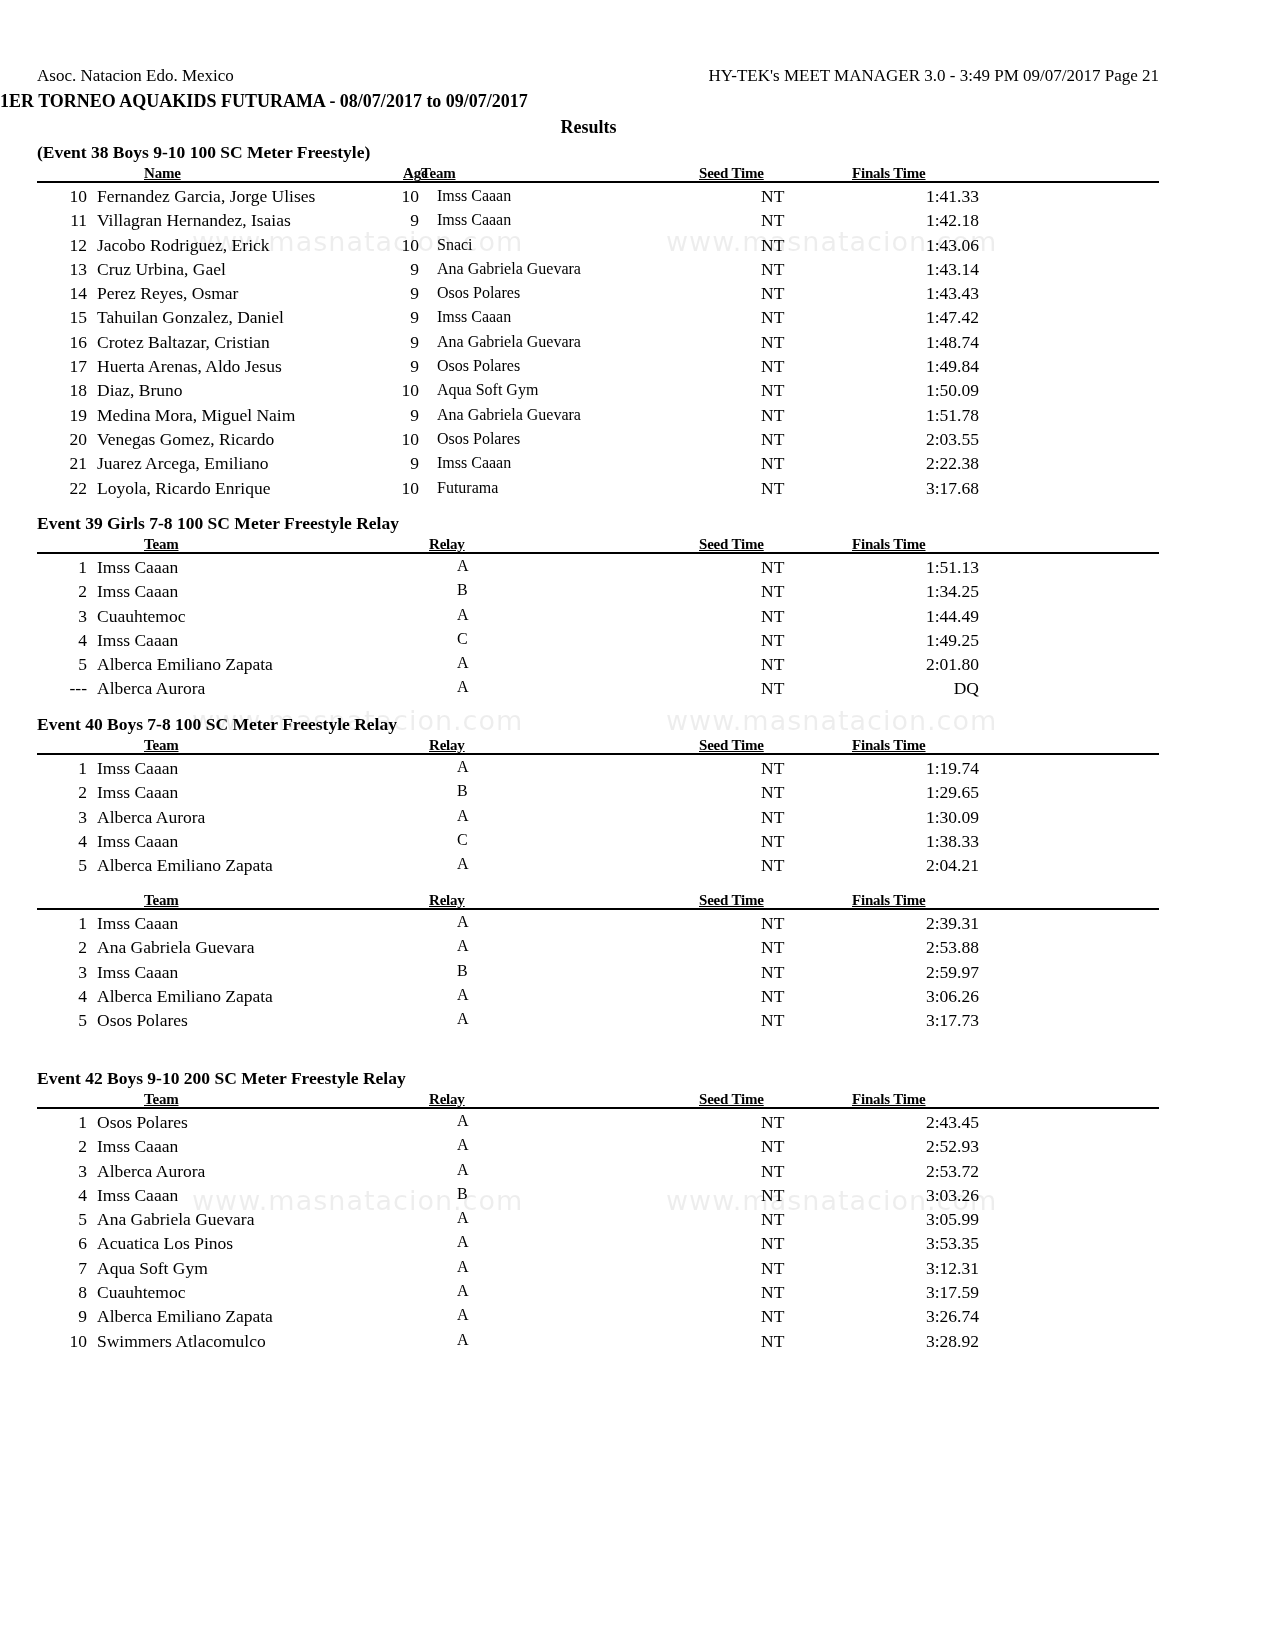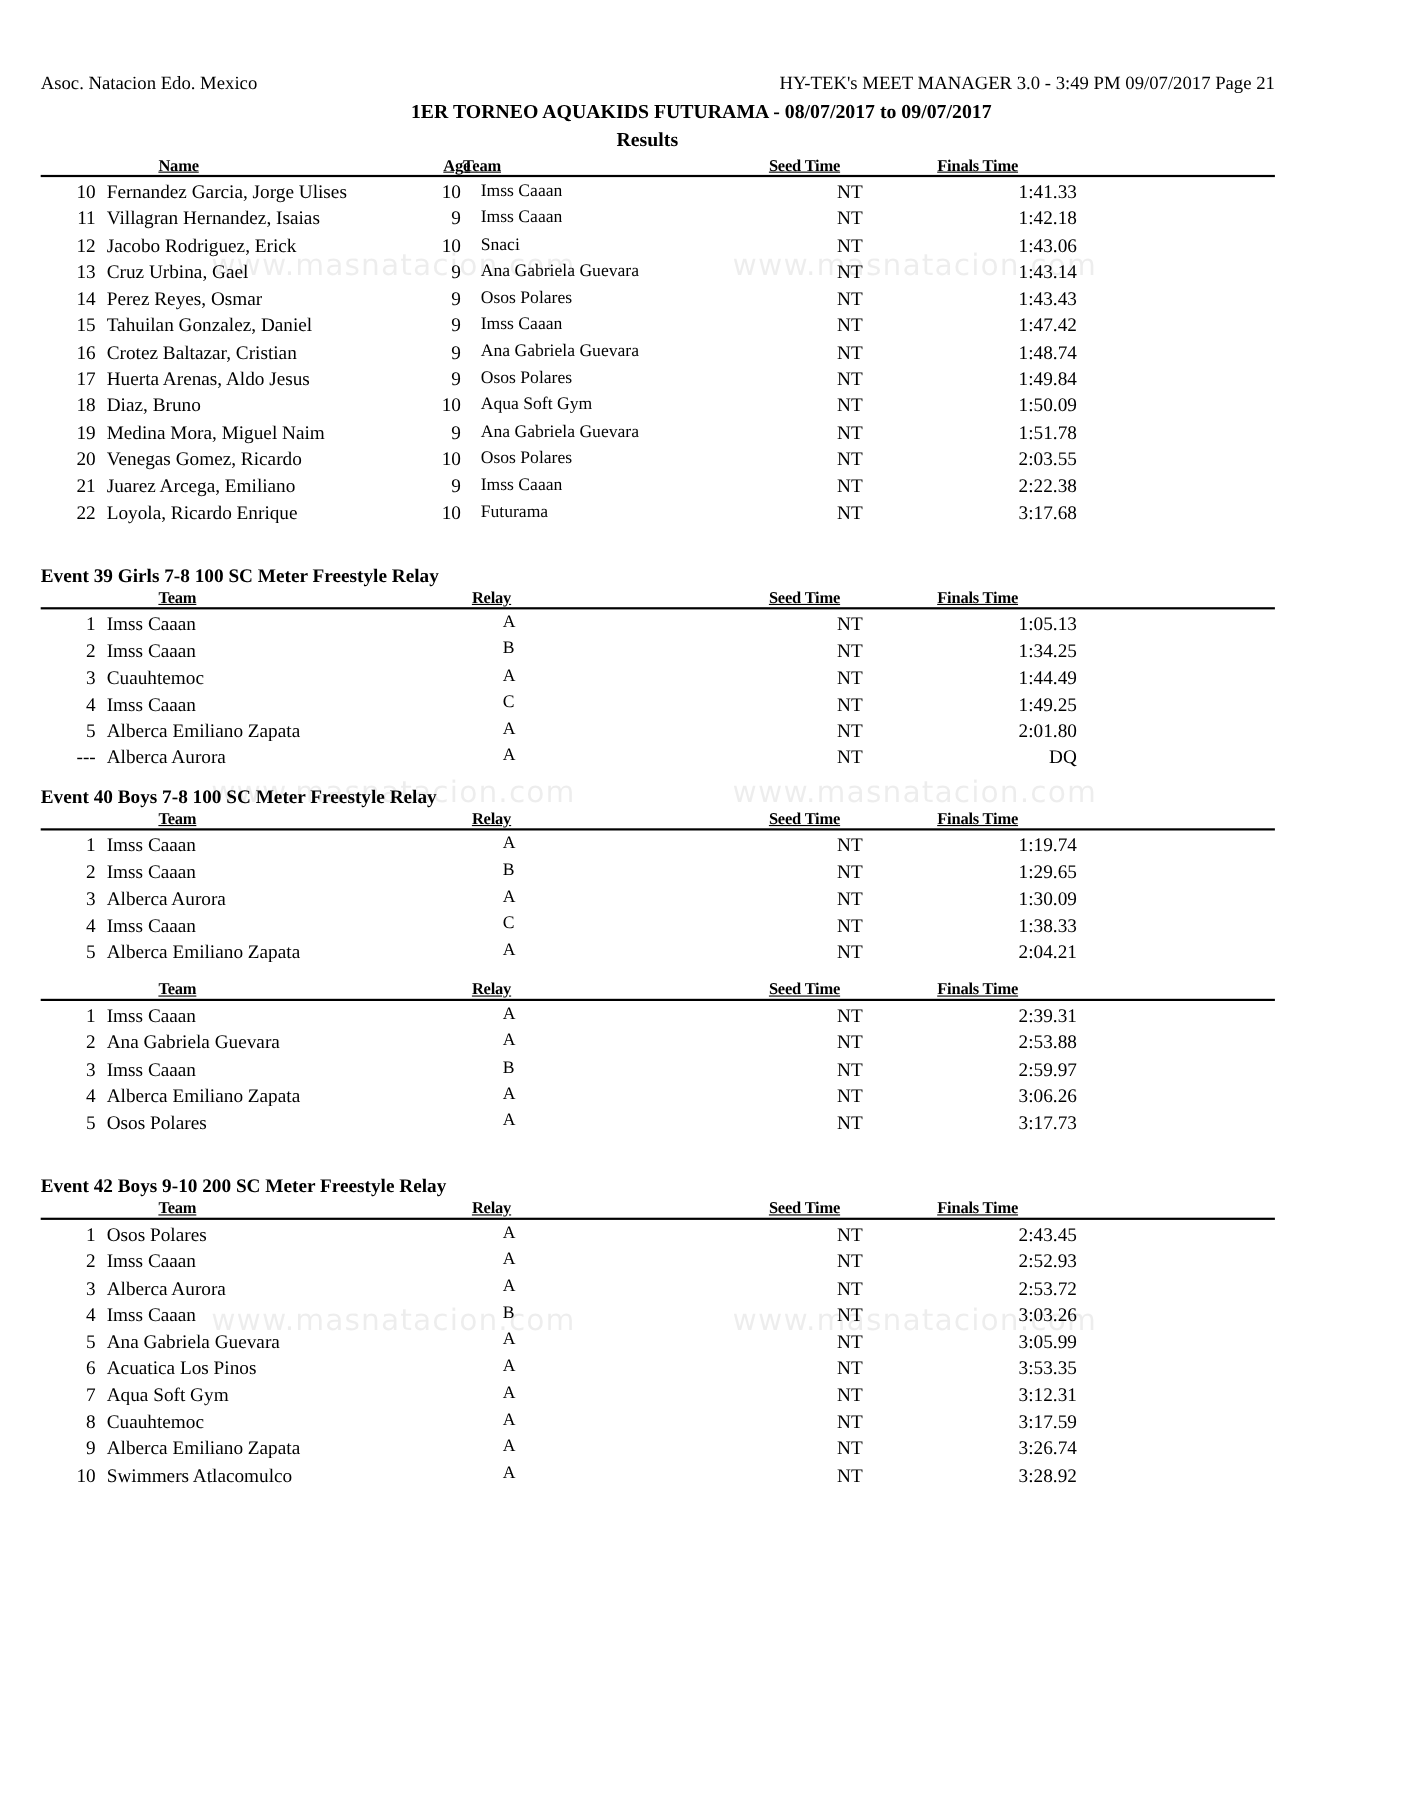--- a/index.html
+++ b/index.html
@@ -1,21 +1,21 @@
 <!DOCTYPE html>
 <html><head>
 <meta charset="utf-8">
 <style>
   html, body { margin: 0; padding: 0; background: #ffffff; }
   body { width: 1275px; height: 1650px; position: relative; overflow: hidden;
          font-family: "Liberation Serif", "DejaVu Serif", serif; color: #000; }
   .abs { position: absolute; white-space: nowrap; }
   .hdr-left { left: 37px; top: 66px; font-size: 17px; }
   .hdr-right { right: 116px; top: 66px; font-size: 17px; }
-  .title { left: 0; width: 1275px; text-align: center; top: 91px; font-size: 18px; font-weight: bold; }
+  .title { left: 0; width: 1275px; text-align: left; top: 91px; font-size: 18px; font-weight: bold; }
   .subtitle { left: 0; width: 1177px; text-align: center; top: 117px; font-size: 18px; font-weight: bold; }
   .event { position: absolute; left: 37px; width: 1122px; }
   .event-title { font-size: 17.5px; font-weight: bold; height: 22px; line-height: 22px; }
   .colhead { position: relative; height: 18px; border-bottom: 2px solid #000; font-size: 15px; font-weight: bold; letter-spacing: -0.2px; }
   .colhead span { position: absolute; bottom: -1px; text-decoration: underline; }
   .row { position: relative; height: 24.3px; font-size: 17.5px; }
   .row span { position: absolute; top: 3px; }
   .c-place { right: 1072px; text-align: right; }
   .c-name { left: 60px; }
   .c-age { right: 740px; text-align: right; }
@@ -38,20 +38,21 @@
 
 <div class="watermark" style="left:192px; top:226px;">www.masnatacion.com</div>
 <div class="watermark" style="left:666px; top:226px;">www.masnatacion.com</div>
 <div class="watermark" style="left:192px; top:705px;">www.masnatacion.com</div>
 <div class="watermark" style="left:666px; top:705px;">www.masnatacion.com</div>
 <div class="watermark" style="left:192px; top:1185px;">www.masnatacion.com</div>
 <div class="watermark" style="left:666px; top:1185px;">www.masnatacion.com</div>
 
 <div id="events-container">
     <div class="event" style="top: 141px;">
+      <div class="event-title">(Event 38  Boys 9-10 100 SC Meter Freestyle)</div>
       <div class="colhead">
         <span class="h-name">Name</span>
         <span class="h-age">Age</span>
         <span class="h-team">Team</span>
         <span class="h-seed">Seed Time</span>
         <span class="h-final">Finals Time</span>
       </div>
       <div class="row">
         <span class="c-place">10</span>
         <span class="c-name">Fernandez Garcia, Jorge Ulises</span>
@@ -163,21 +164,21 @@
         <span class="h-name">Team</span>
         <span class="h-relay">Relay</span>
         <span class="h-seed">Seed Time</span>
         <span class="h-final">Finals Time</span>
       </div>
       <div class="row">
         <span class="c-place">1</span>
         <span class="c-name">Imss Caaan</span>
         <span class="c-relay">A</span>
         <span class="c-seed">NT</span>
-        <span class="c-final">1:05.13</span>
+        <span class="c-final">1:51.13</span>
       </div>
       <div class="row">
         <span class="c-place">2</span>
         <span class="c-name">Imss Caaan</span>
         <span class="c-relay">B</span>
         <span class="c-seed">NT</span>
         <span class="c-final">1:34.25</span>
       </div>
       <div class="row">
         <span class="c-place">3</span>

